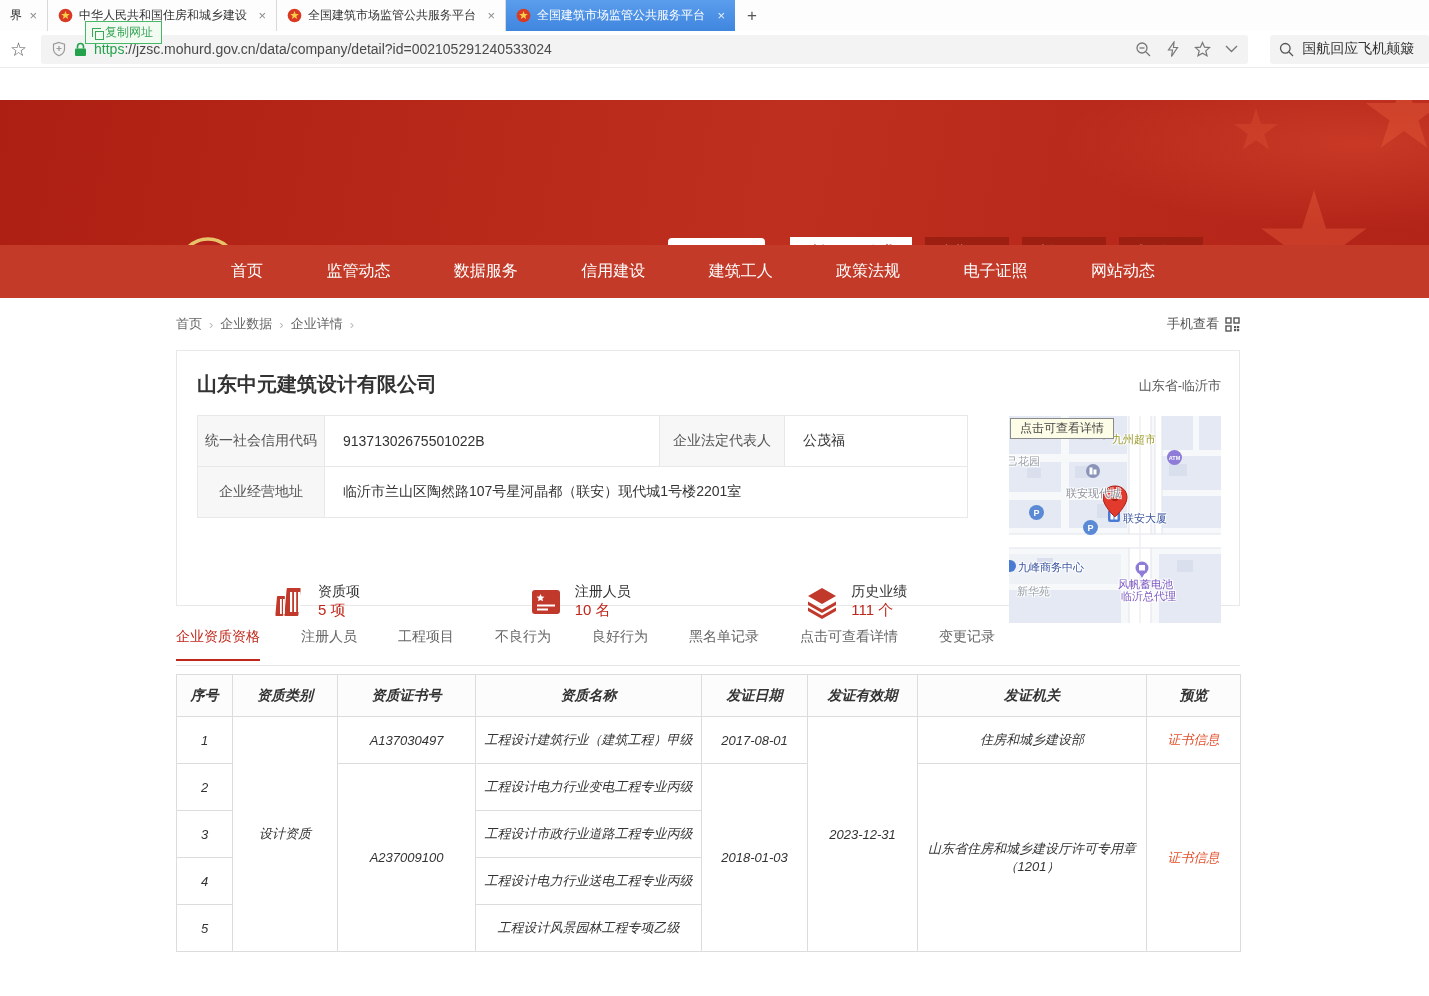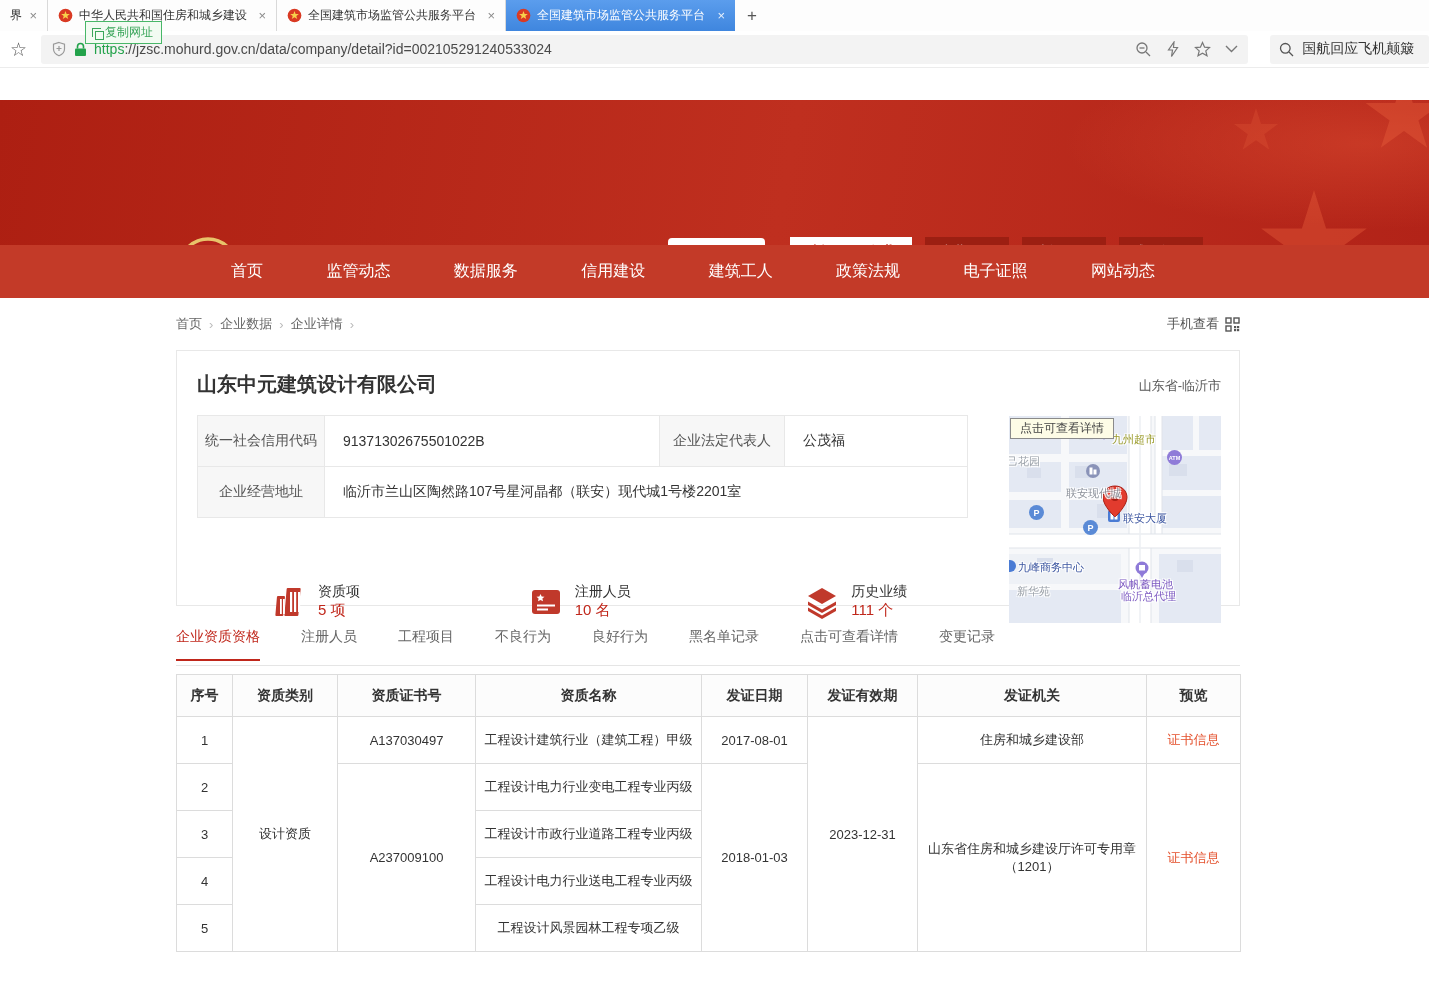--- a/index.html
+++ b/index.html
@@ -72,21 +72,21 @@
   .mlabel { position:absolute; font-size:11px; white-space:nowrap; text-shadow:1px 1px 0 #fff,-1px -1px 0 #fff,1px -1px 0 #fff,-1px 1px 0 #fff; z-index:3; }
   .ml-gray { color:#9aa0a8; } .ml-dim { color:#8a8f98; } .ml-olive { color:#9a9b29; }
   .ml-blue { color:#3b55a0; } .ml-purple { color:#7b57c0; }
   .ppill { position:absolute; z-index:2; width:15px; height:15px; border-radius:50%; background:#5a8ad6; color:#fff; font-size:9px; font-weight:bold; display:flex; align-items:center; justify-content:center; }
   .atm { background:#8f7bd8; font-size:5.5px; }
 
   .dtabs { margin-top:22px; height:38px; border-bottom:1px solid #e5e5e5; display:flex; gap:41px; align-items:flex-start; }
   .dtab { font-size:14px; color:#666; padding-bottom:13px; cursor:pointer; white-space:nowrap; }
   .dtab.on { color:#c0271b; border-bottom:2px solid #c0271b; }
 
-  .qtable { margin-top:8px; width:1064px; border-collapse:collapse; table-layout:fixed; }
+  .qtable { margin-top:8px; width:1064px; border-collapse:collapse; table-layout:fixed;font-style:italic; }
   .qtable th { border:1px solid #dcdcdc; height:42px; font-size:14px; color:#333; background:#fcfcfc; font-weight:bold; }
   .qtable td { border:1px solid #dcdcdc; height:47px; font-size:13px; color:#333; text-align:center; padding:4px 8px; }
   .cert-link { color:#e4502c; cursor:pointer; }
 </style>
 </head>
 <body>
 
 <div class="page">
 
   <div class="tabbar">

